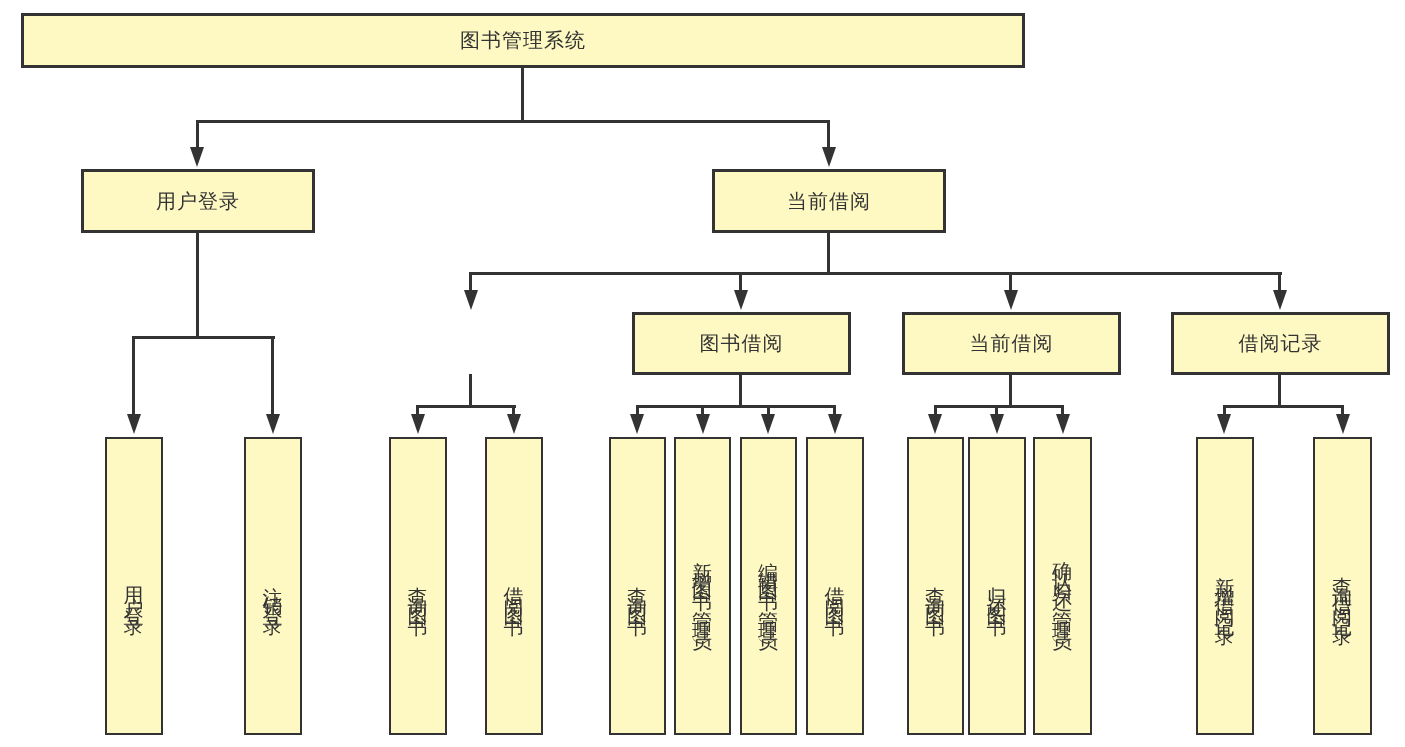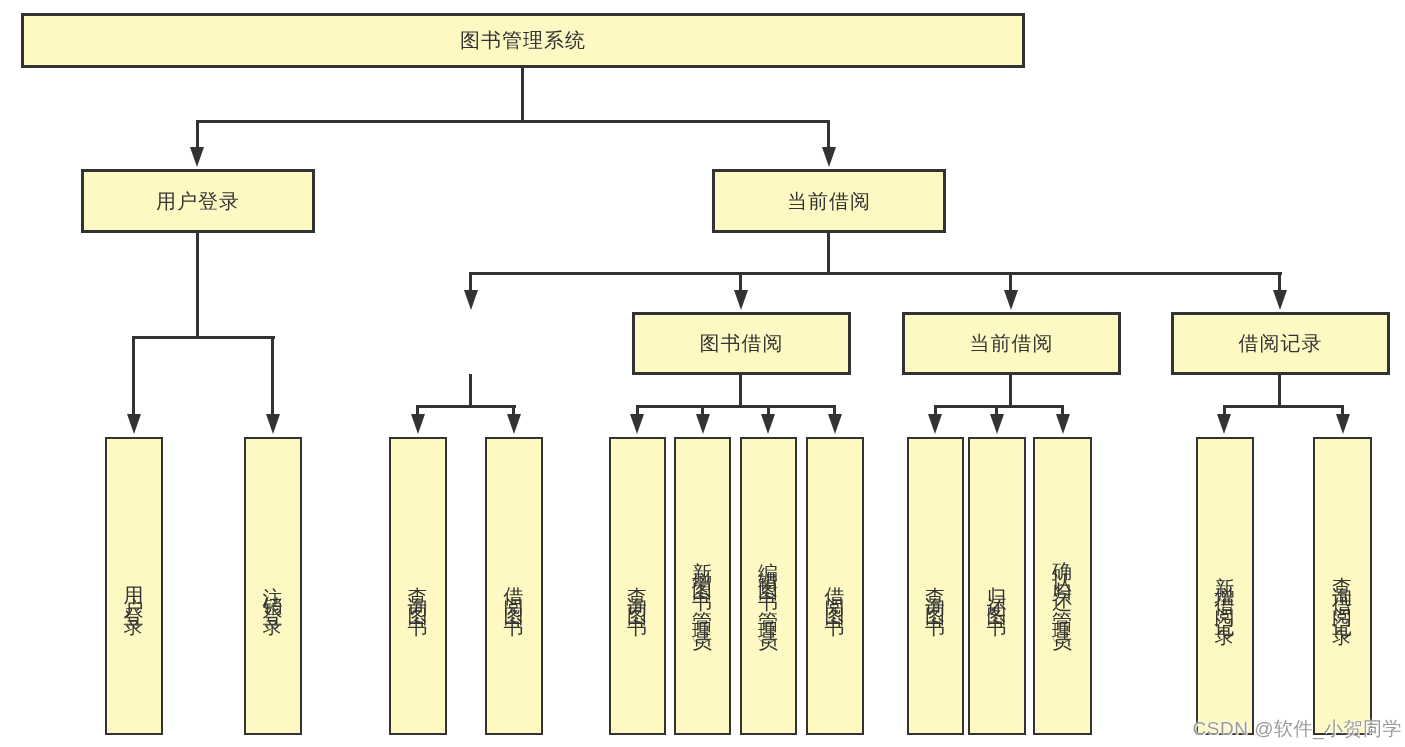--- a/index.html
+++ b/index.html
@@ -166,15 +166,14 @@
     <span class="vtext">确认归还（管理员）</span>
   </div>
 
   <div class="box leaf" style="left:1196px;top:437px;width:58px;height:298px;">
     <span class="vtext">新增借阅记录</span>
   </div>
   <div class="box leaf" style="left:1313px;top:437px;width:59px;height:298px;">
     <span class="vtext">查询借阅记录</span>
   </div>
 
-  <div class="watermark">CSDN @软件_小贺同学</div>
 
 </div>
 
 </body></html>

